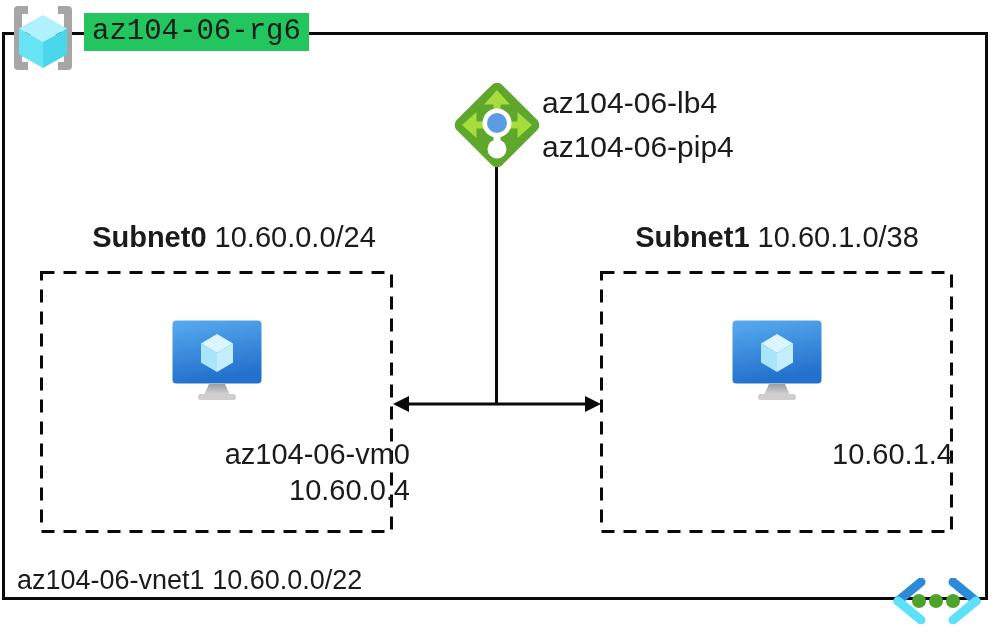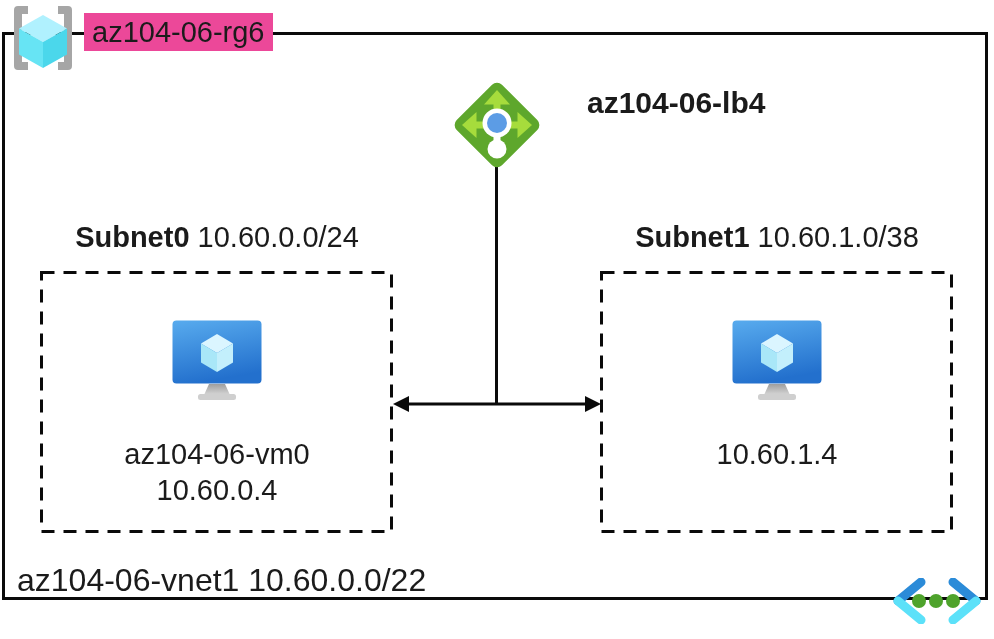--- a/index.html
+++ b/index.html
@@ -7,29 +7,29 @@
     position:relative;width:994px;height:639px;background:#fff;overflow:hidden;
     font-family:"Liberation Sans",sans-serif;color:#1b1b1b;
   }
   .abs{position:absolute;}
   .outer-box{
     left:2px;top:32px;width:986px;height:568px;
     border:3px solid #0a0a0a;box-sizing:border-box;background:transparent;
   }
   .overlay{left:0;top:0;width:994px;height:639px;pointer-events:none;}
   .rg-label{
-    left:84px;top:13px;background:#ec4899;padding:0 8px;
-    font-size:29px;line-height:38px;white-space:nowrap;
+    left:84px;top:13px;background:#22c55e;padding:0 8px;
+    font-size:29px;line-height:38px;white-space:nowrap;font-family:Liberation Mono, monospace;
   }
-  .lb-labels{left:587px;top:81px;font-size:30px;line-height:44px;white-space:nowrap;font-weight:bold;}
+  .lb-labels{left:542px;top:81px;font-size:30px;line-height:44px;white-space:nowrap;}
   .subnet-label{width:352px;top:219px;text-align:center;font-size:29px;line-height:36px;white-space:nowrap;}
   .subnet-label b{font-weight:700;}
-  .sub0{left:41px;} .sub1{left:601px;}
-  .vm-text{width:352px;top:436px;text-align:center;font-size:29px;line-height:36px;}
-  .vnet-label{left:17px;top:562px;font-size:32px;line-height:36px;white-space:nowrap;}
+  .sub0{left:58px;} .sub1{left:601px;}
+  .vm-text{width:352px;top:436px;text-align:right;font-size:29px;line-height:36px;}
+  .vnet-label{left:17px;top:562px;font-size:27px;line-height:36px;white-space:nowrap;}
 </style>
 </head>
 <body>
 
 <div class="canvas">
 
   <div class="abs outer-box"></div>
 
   <svg class="abs overlay" width="994" height="639" viewBox="0 0 994 639">
     <rect x="41.5" y="272.5" width="350" height="259" fill="none" stroke="#0a0a0a" stroke-width="3" stroke-dasharray="13 9"></rect>
@@ -67,20 +67,21 @@
     <g fill="#ffffff">
       <circle cx="46" cy="44" r="14.5"></circle>
       <rect x="42.5" y="44" width="7" height="24"></rect>
       <circle cx="46" cy="70" r="9.5"></circle>
     </g>
     <circle cx="46" cy="44" r="10" fill="#5c9ce5"></circle>
   </svg>
 
   <div class="abs lb-labels">
     <div>az104-06-lb4</div>
+    <div>az104-06-pip4</div>
   </div>
 
   <div class="abs subnet-label sub0">
     <b>Subnet0</b>
     <span>10.60.0.0/24</span>
   </div>
   <div class="abs subnet-label sub1">
     <b>Subnet1</b>
     <span>10.60.1.0/38</span>
   </div>

